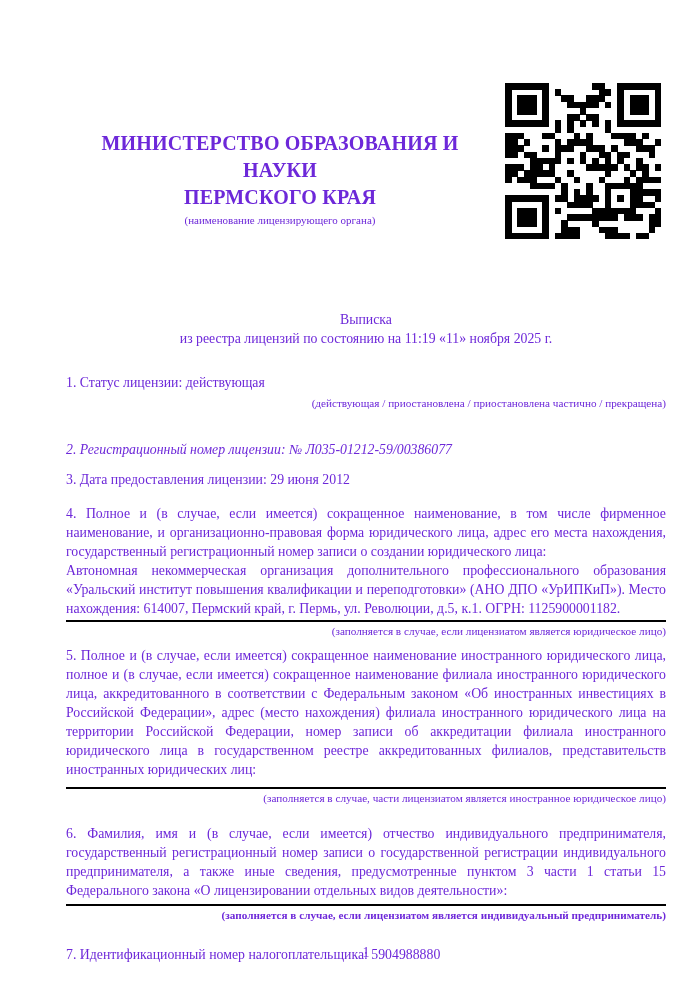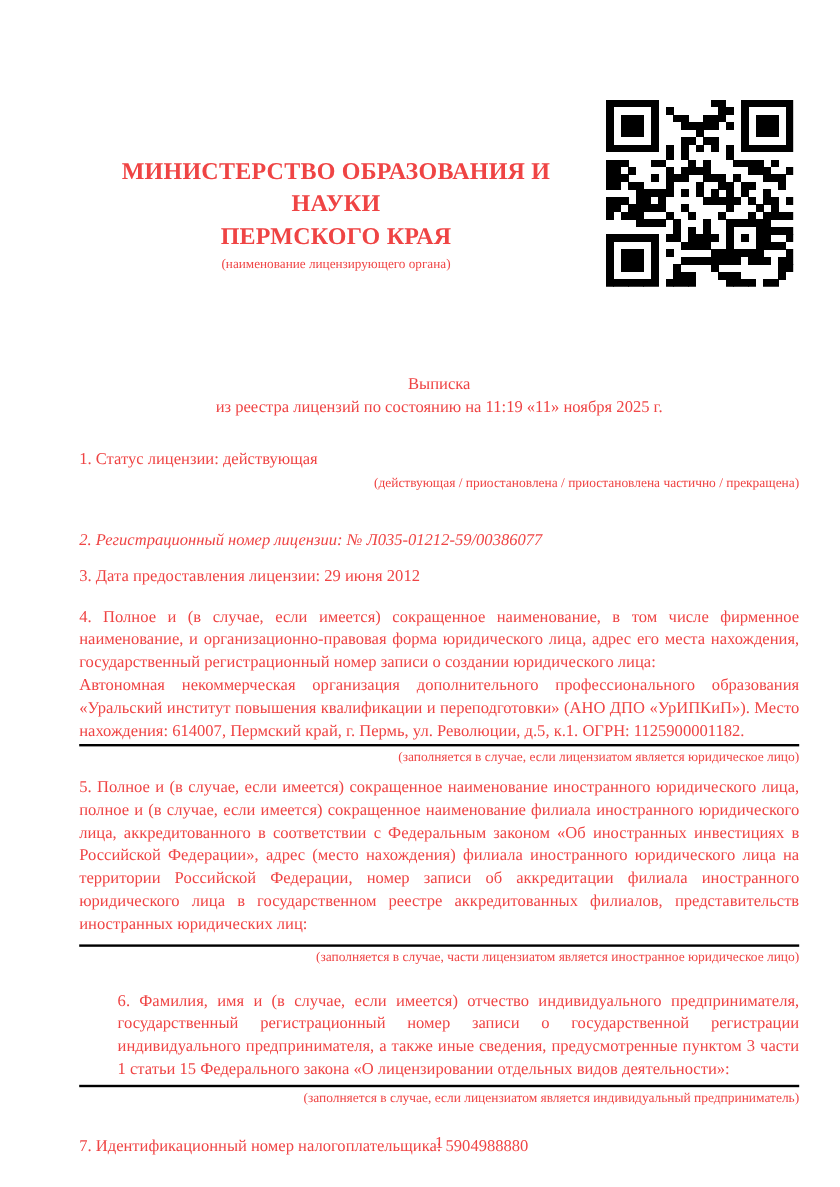--- a/index.html
+++ b/index.html
@@ -1,19 +1,19 @@
 <!DOCTYPE html>
 <html><head>
 <meta charset="utf-8">
 <style>
   html,body{margin:0;padding:0;background:#ffffff;}
   .page{
     position:relative;
     width:700px;height:989px;
-    background:#ffffff;color:#ef4444;
+    background:#ffffff;color:#6d28d9;
     font-family:"Liberation Serif","DejaVu Serif",serif;
     padding:0 34px 0 66px;
     box-sizing:border-box;
     overflow:hidden;
   }
   .doc-header{position:relative;height:310px;}
   .ministry{position:absolute;left:0;top:130px;width:428px;text-align:center;}
   .ministry-title{font-weight:bold;font-size:20px;line-height:27px;letter-spacing:.2px;}
   .ministry-caption{font-size:11px;line-height:13px;margin-top:3px;}
   .qr{position:absolute;top:83px;right:5px;width:156px;height:156px;fill:#000;shape-rendering:crispEdges;}
@@ -25,23 +25,23 @@
   .mt-i1{margin-top:25px;}
   .mt-c1{margin-top:4px;}
   .mt-i2{margin-top:30px;font-style:italic;}
   .mt-i3{margin-top:11px;}
   .mt-i4{margin-top:15px;}
   .mt-r4{margin-top:2px;}
   .mt-c4{margin-top:2px;}
   .mt-i5{margin-top:8px;}
   .mt-r5{margin-top:8px;}
   .mt-c5{margin-top:2px;}
-  .mt-i6{margin-top:19px;margin-left:32px;}
+  .mt-i6{margin-top:19px;}
   .mt-r6{margin-top:4px;}
-  .mt-c6{margin-top:2px;}
+  .mt-c6{margin-top:2px;font-weight:bold;}
   .mt-i7{margin-top:23px;}
   .page-number{position:absolute;bottom:28px;left:66px;right:34px;text-align:center;font-size:13.8px;}
 </style>
 </head>
 <body>
 
 <div class="page">
 
   <header class="doc-header">
     <div class="ministry">

